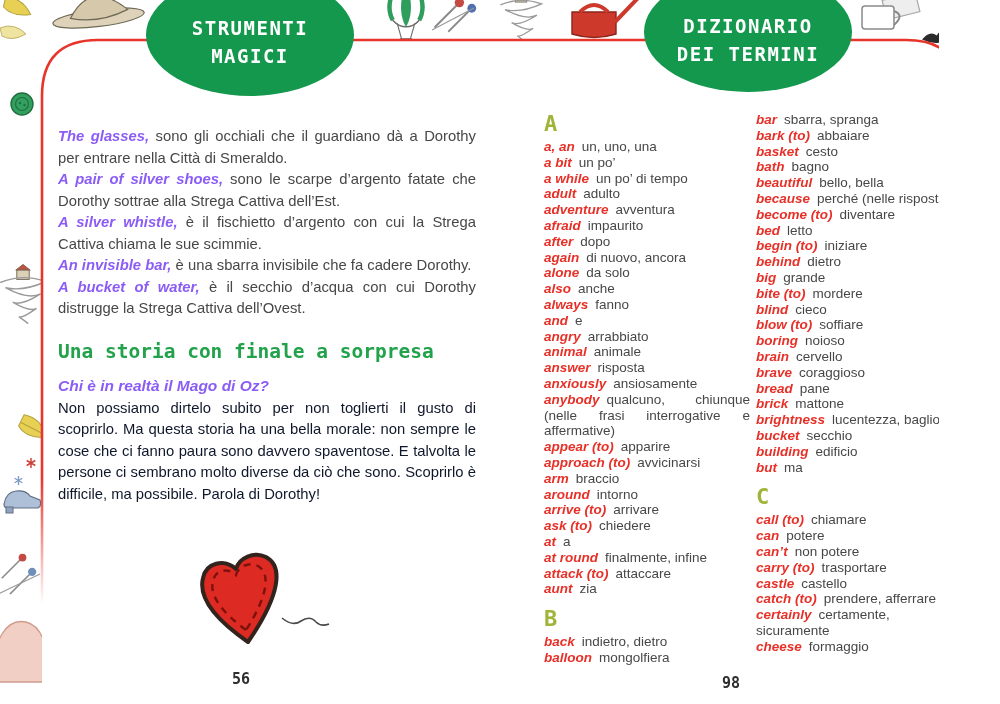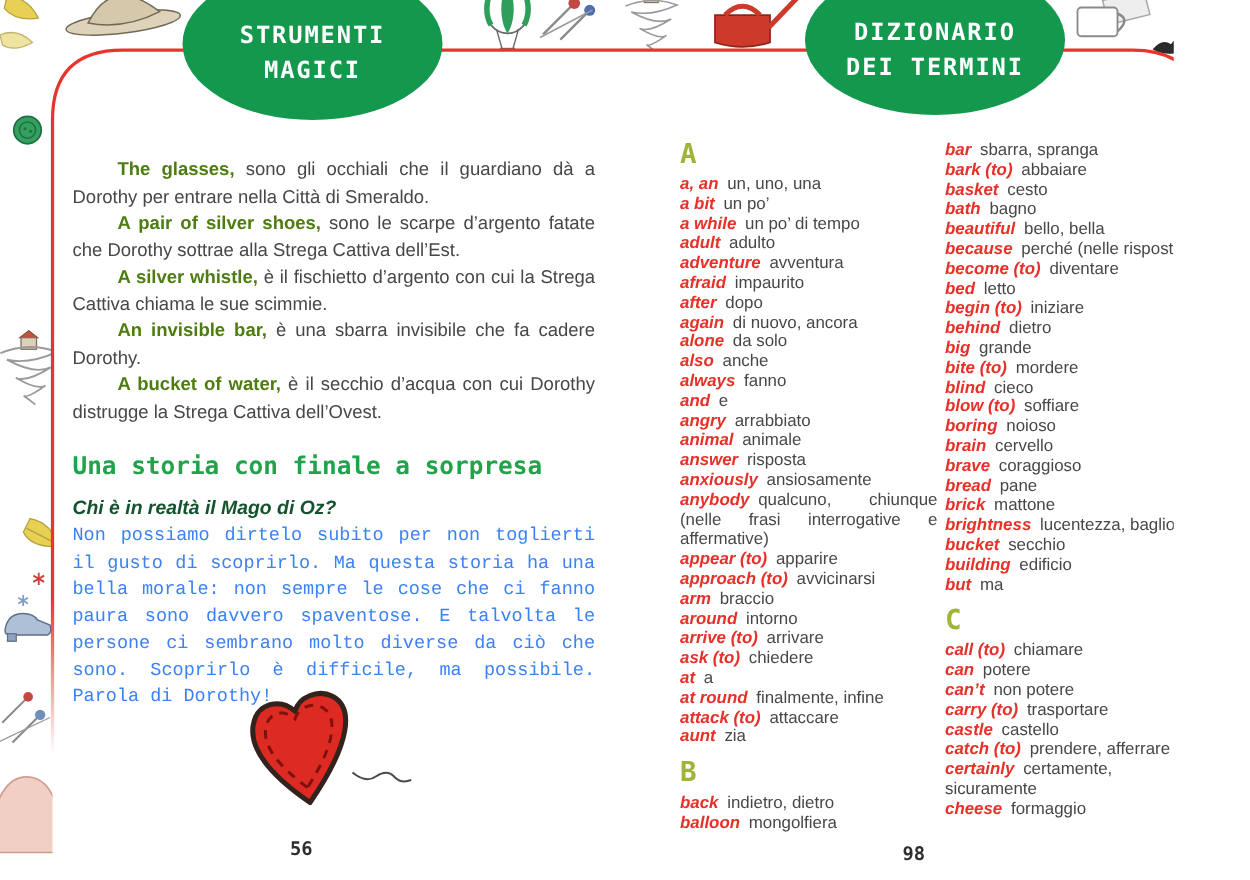--- a/index.html
+++ b/index.html
@@ -10,25 +10,25 @@
   .page-frame{position:absolute;left:0;top:0;z-index:1;pointer-events:none;}
   .oval{position:absolute;z-index:2;background:#13984d;border-radius:50%;color:#fff;
         display:flex;flex-direction:column;align-items:center;justify-content:center;
         font-family:"DejaVu Sans Mono", monospace;font-weight:bold;text-align:center;}
   .oval-left{left:146px;top:-26px;width:208px;height:122px;padding-top:14px;box-sizing:border-box;}
   .oval-right{left:644px;top:-28px;width:208px;height:120px;padding-top:16px;box-sizing:border-box;}
   .oval .bline{font-size:19px;letter-spacing:1.5px;line-height:28px;white-space:nowrap;}
 
   .left-page{position:absolute;z-index:3;left:58px;top:126px;width:418px;}
   .tool-entry{margin:0;font-size:14.8px;line-height:21.5px;color:#474747;text-align:justify;}
-  .lead{color:#4d7c0f;font-weight:bold;margin-left:36px;}
+  .lead{color:#8b5cf6;font-weight:bold;font-style:italic;}
   .story-heading{margin:20px 0 0 0;font-family:"DejaVu Sans Mono", monospace;font-weight:bold;
                  font-size:19.5px;line-height:24px;color:#22a24b;}
-  .story-question{margin:11px 0 0 0;font-size:15.5px;font-weight:bold;font-style:italic;color:#14532d;line-height:21px;}
-  .story-body{margin:2px 0 0 0;font-size:14.8px;line-height:21.5px;color:#3b82f6;text-align:justify;font-family:Liberation Mono, monospace;}
+  .story-question{margin:11px 0 0 0;font-size:15.5px;font-weight:bold;font-style:italic;color:#8b5cf6;line-height:21px;}
+  .story-body{margin:2px 0 0 0;font-size:14.8px;line-height:21.5px;color:#0f172a;text-align:justify;}
 
   .heart-art{position:absolute;z-index:3;left:186px;top:546px;}
 
   .dict-col{position:absolute;z-index:3;top:112px;width:206px;font-size:13.5px;line-height:15.8px;color:#474747;}
   .dict-col-1{left:544px;}
   .dict-col-2{left:756px;}
   .dict-letter{font-family:"DejaVu Sans Mono", monospace;font-weight:bold;font-size:22px;
                line-height:23px;color:#a0b43a;margin:10px 0 4px 0;}
   .dict-col .dict-letter:first-child{margin-top:0;}
   .dict-entry{margin:0;text-align:justify;}

